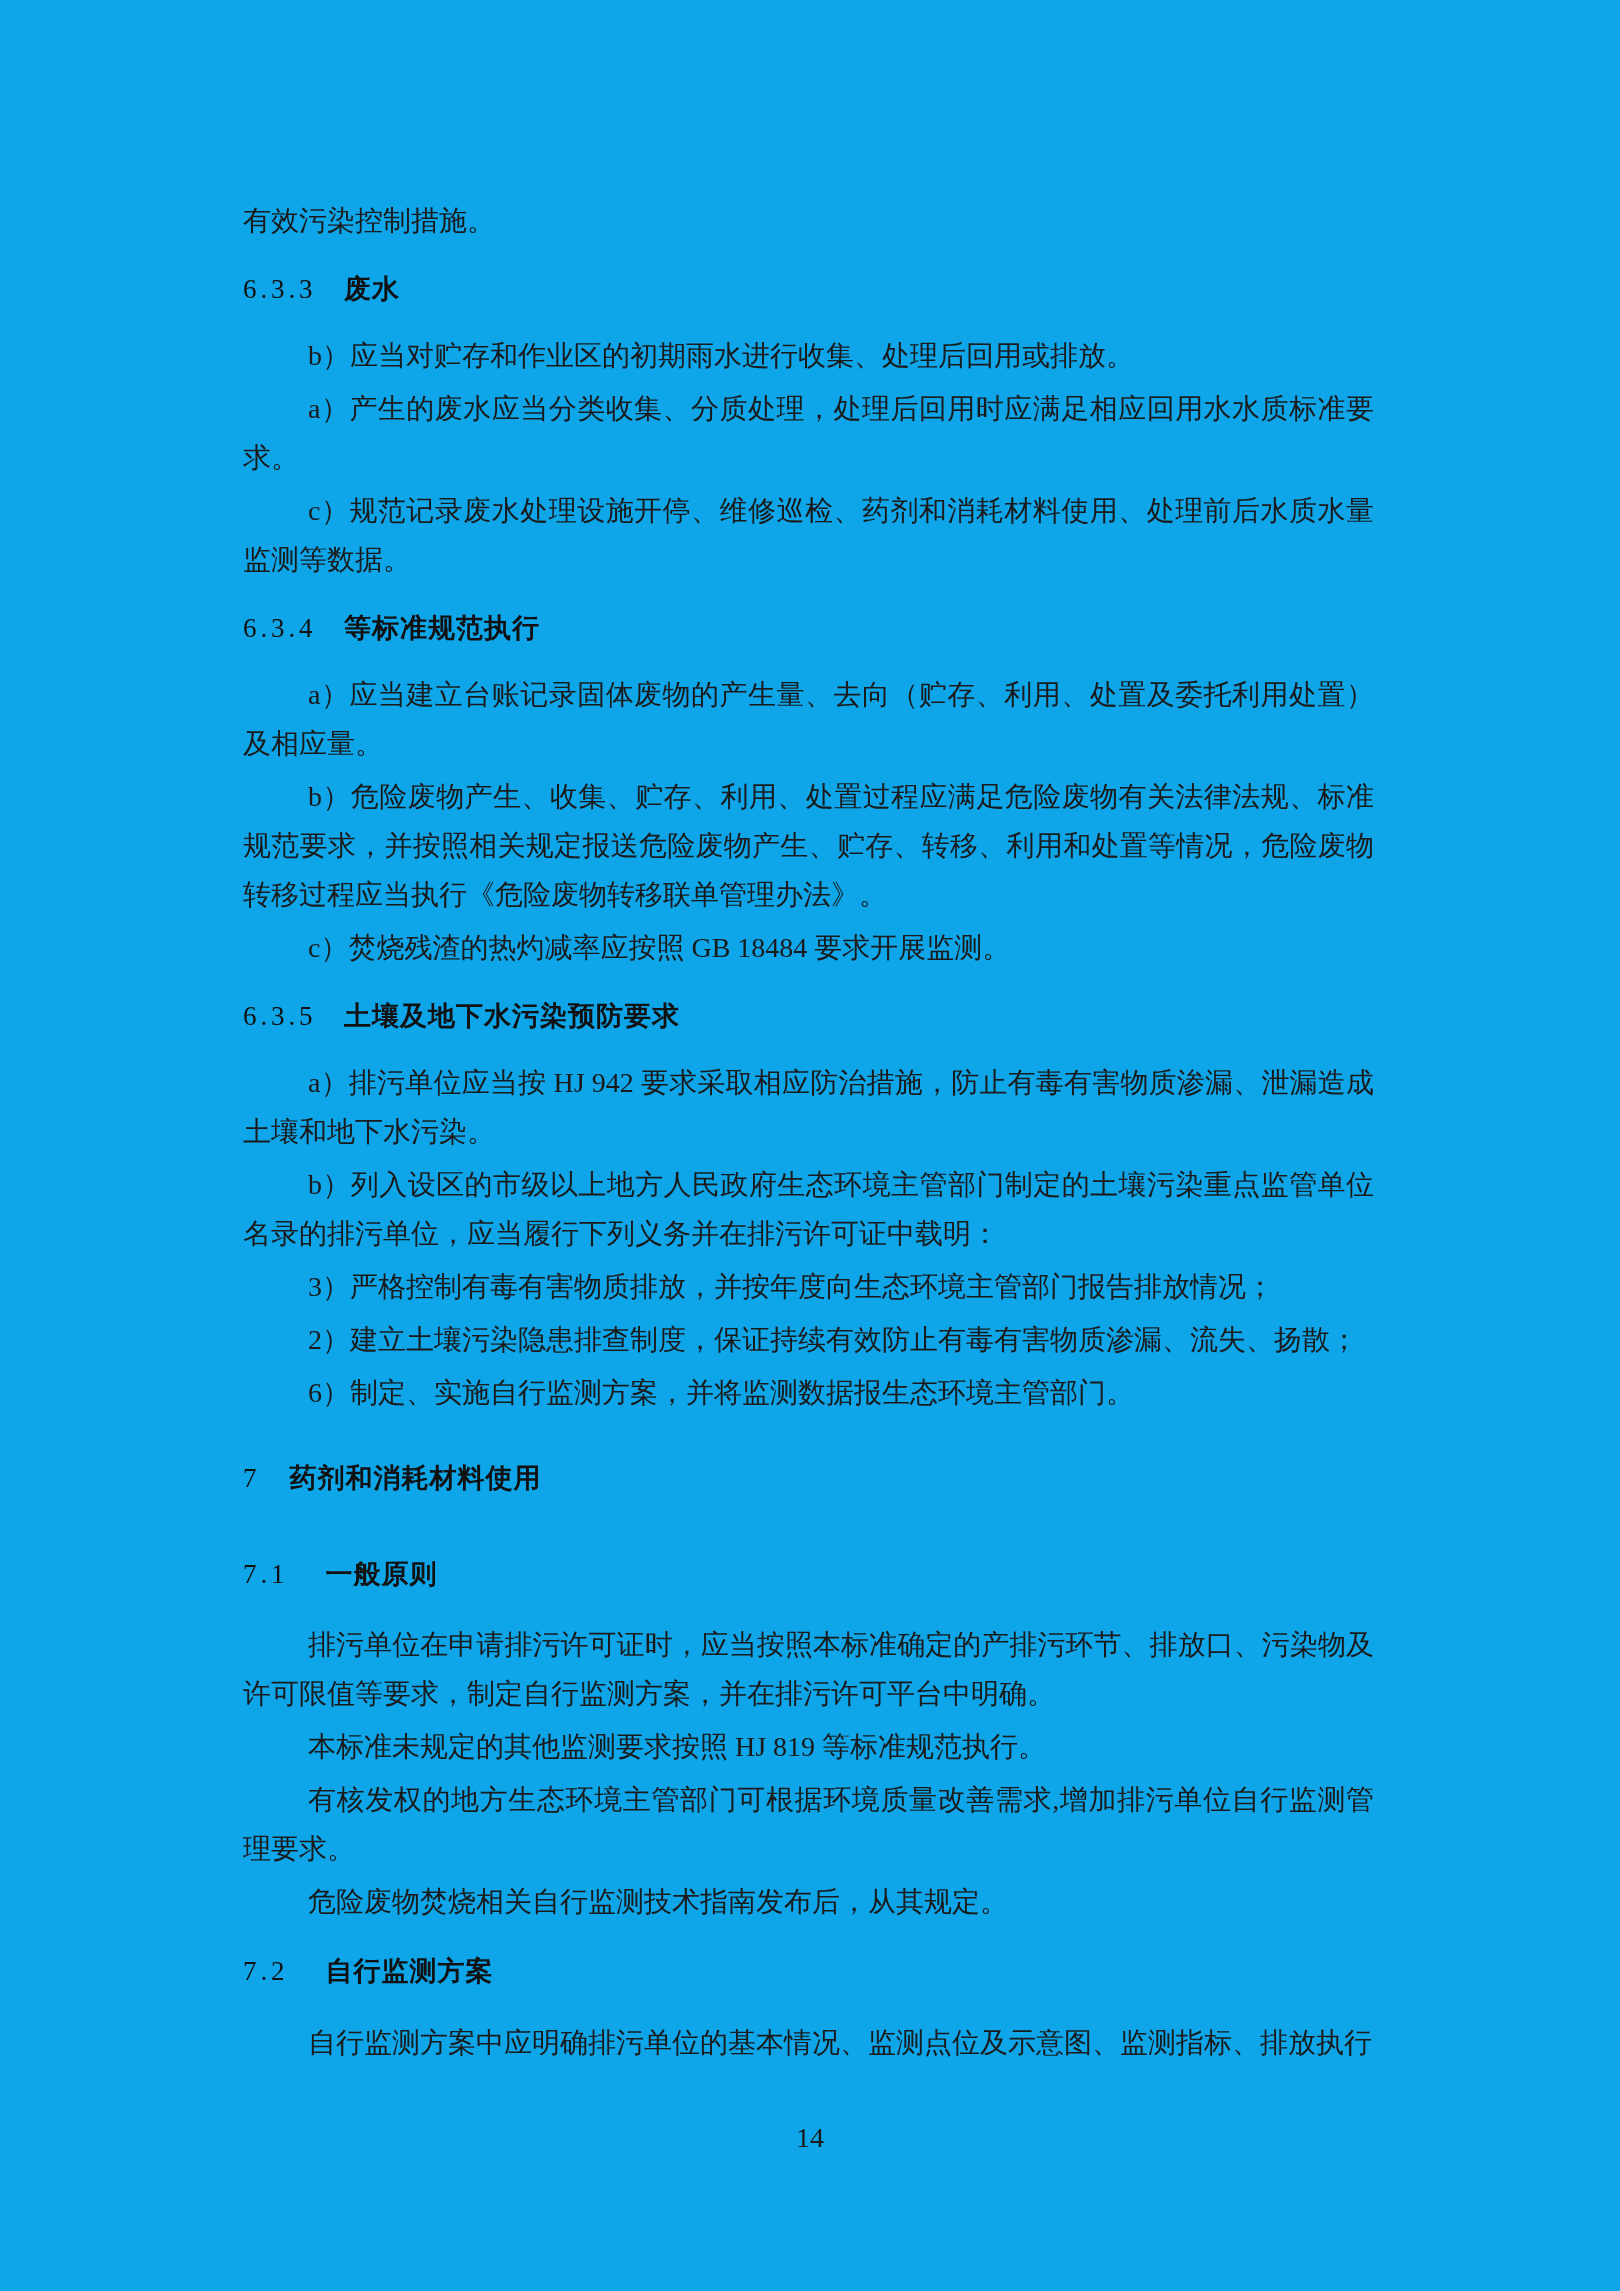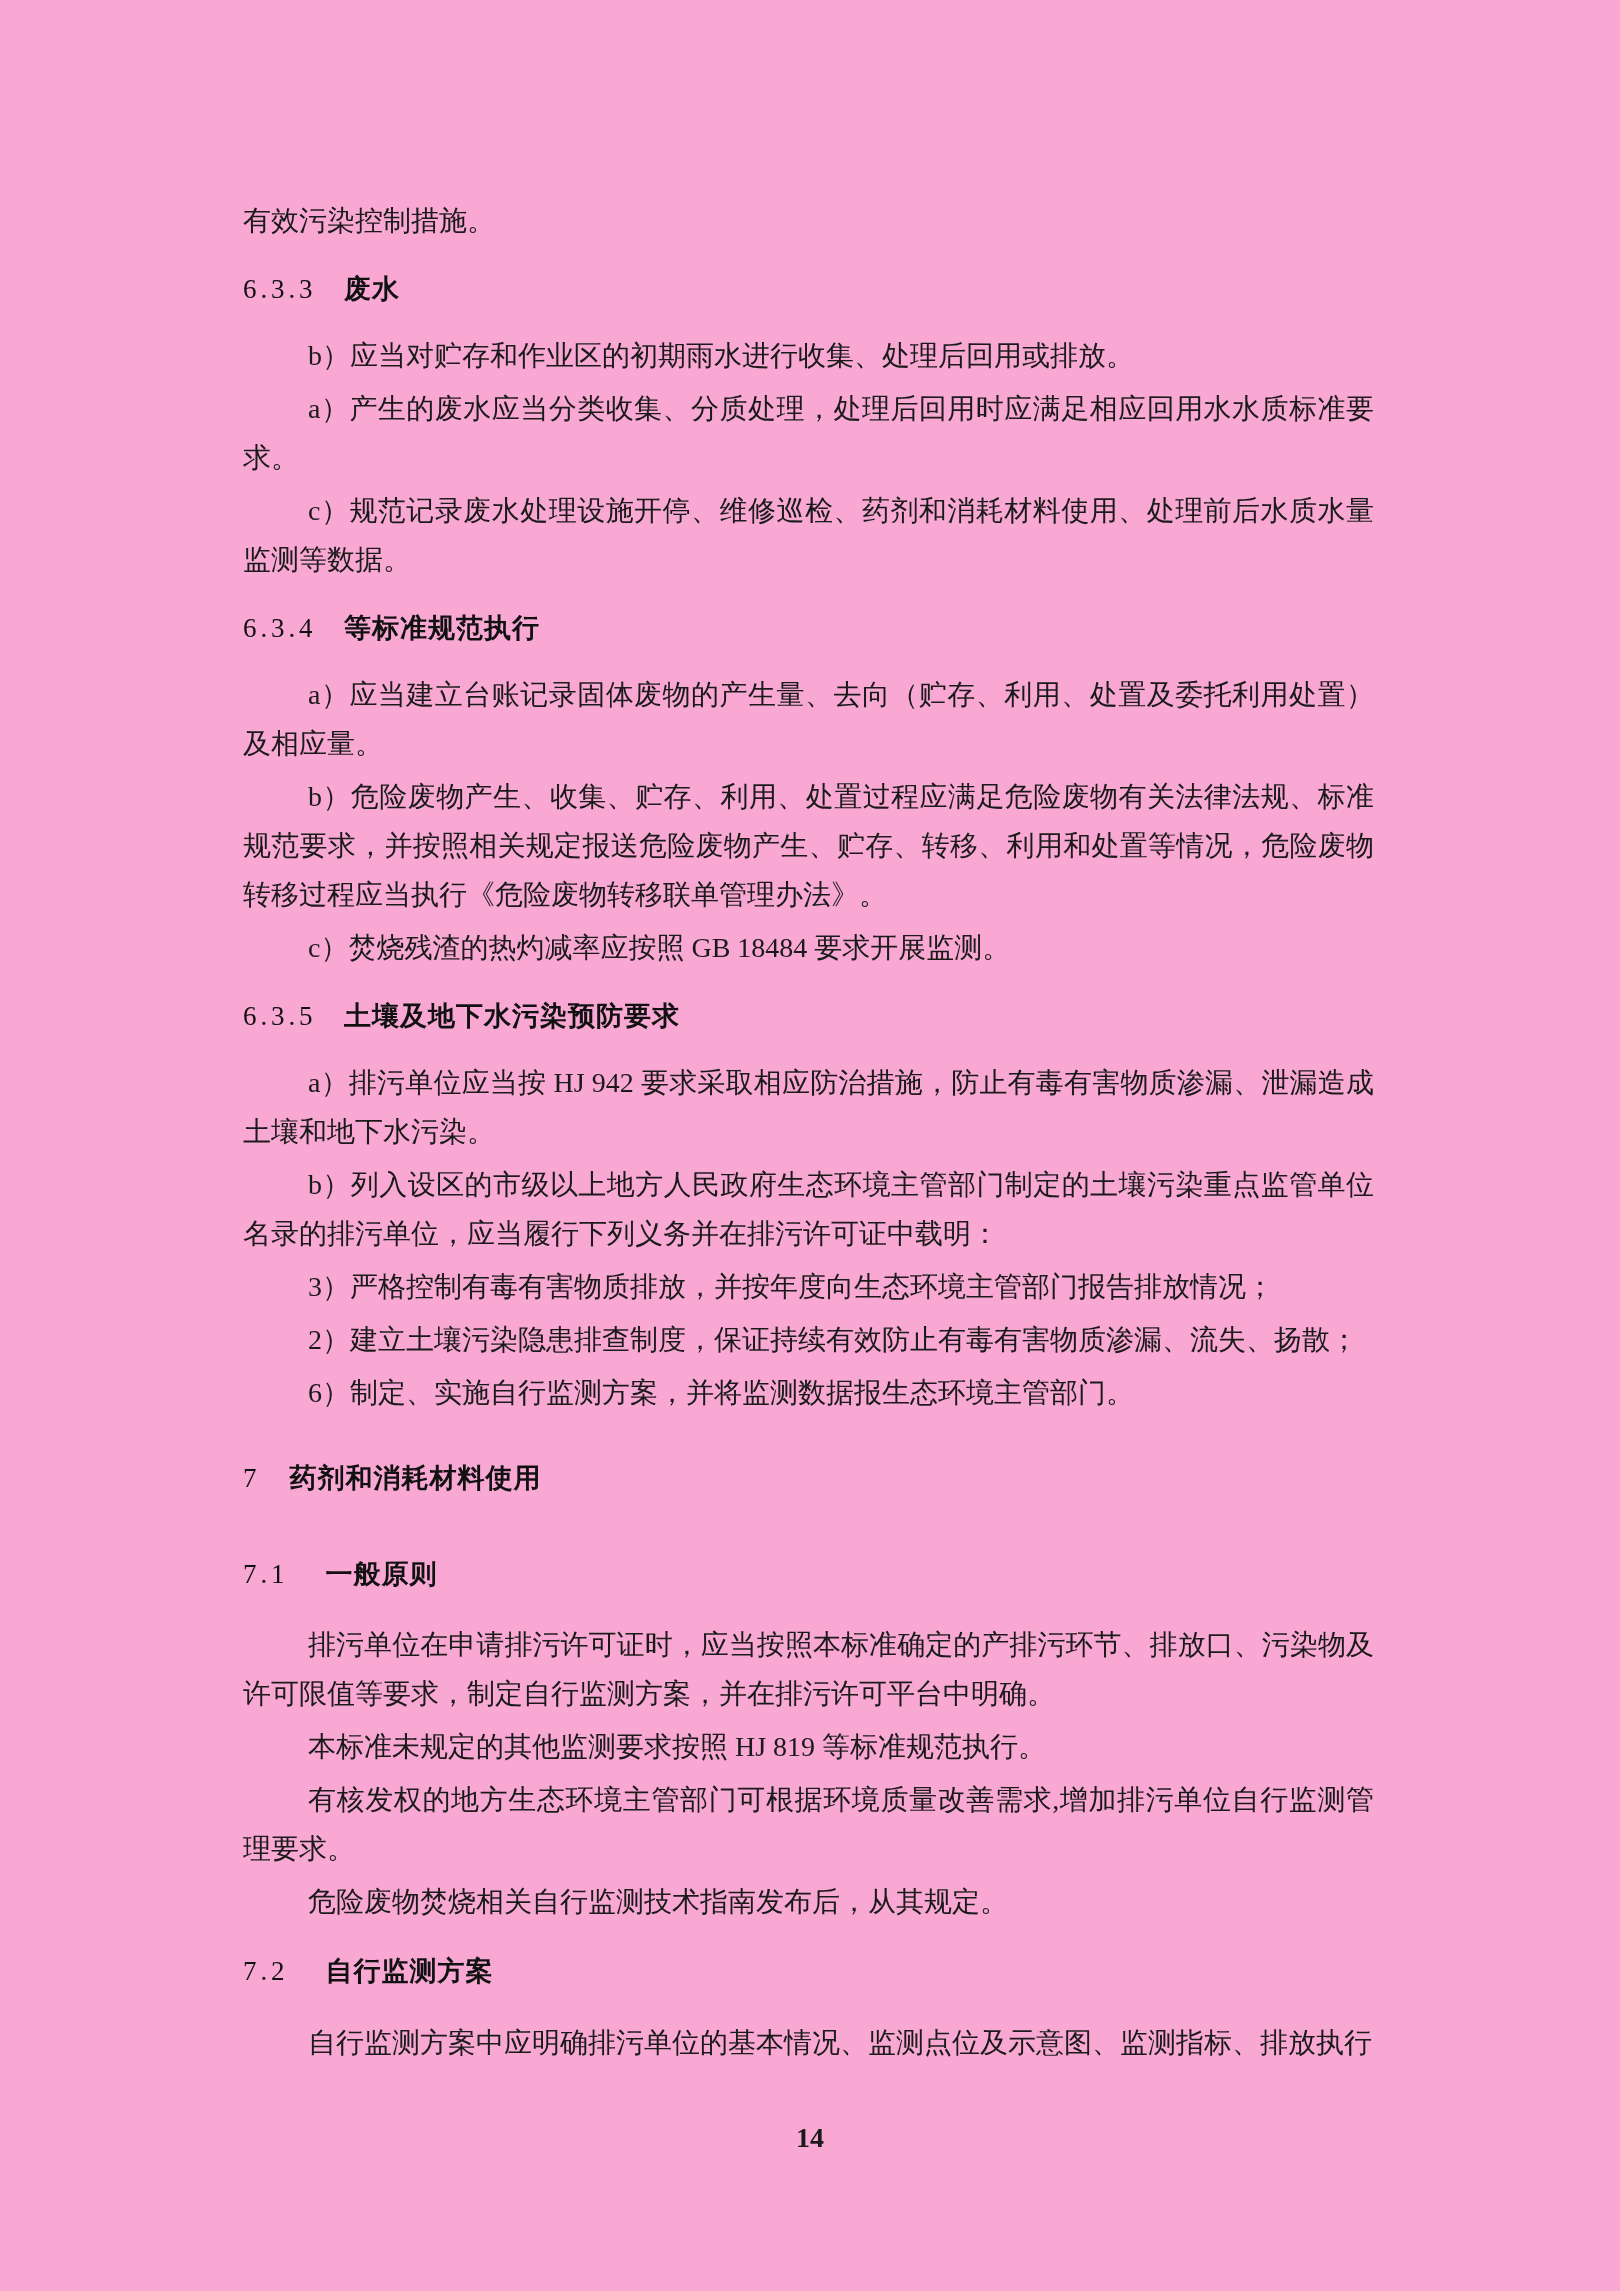--- a/index.html
+++ b/index.html
@@ -1,19 +1,19 @@
 <!DOCTYPE html>
 <html><head>
 <meta charset="utf-8">
 <style>
   html,body{margin:0;padding:0;background:#e8e8e8;}
   .page{
     position:relative;
     width:1620px;height:2292px;
-    background:#f9a8d4;
+    background:#0ea5e9;
     color:#1a1a1a;
     overflow:hidden;
     font-family:"Liberation Serif", serif;
   }
   .content{
     position:absolute;
     left:243px;top:196px;
     width:1131px;
   }
   .para{
@@ -49,21 +49,20 @@
   .page-number{
     position:absolute;
     top:2113px;
     left:0;
     width:1620px;
     text-align:center;
     font-size:28px;
     line-height:49px;
     font-family:"Liberation Serif", serif;
     color:#1a1a1a;
-    font-weight:bold;
   }
 </style>
 </head>
 <body>
 
 <div class="page">
   <div class="content" id="content">
       <p class="para">有效污染控制措施。</p>
       <div class="heading h3"><span class="hnum">6.3.3</span><span class="htitle">废水</span></div>
       <p class="para indent">b）应当对贮存和作业区的初期雨水进行收集、处理后回用或排放。</p>

